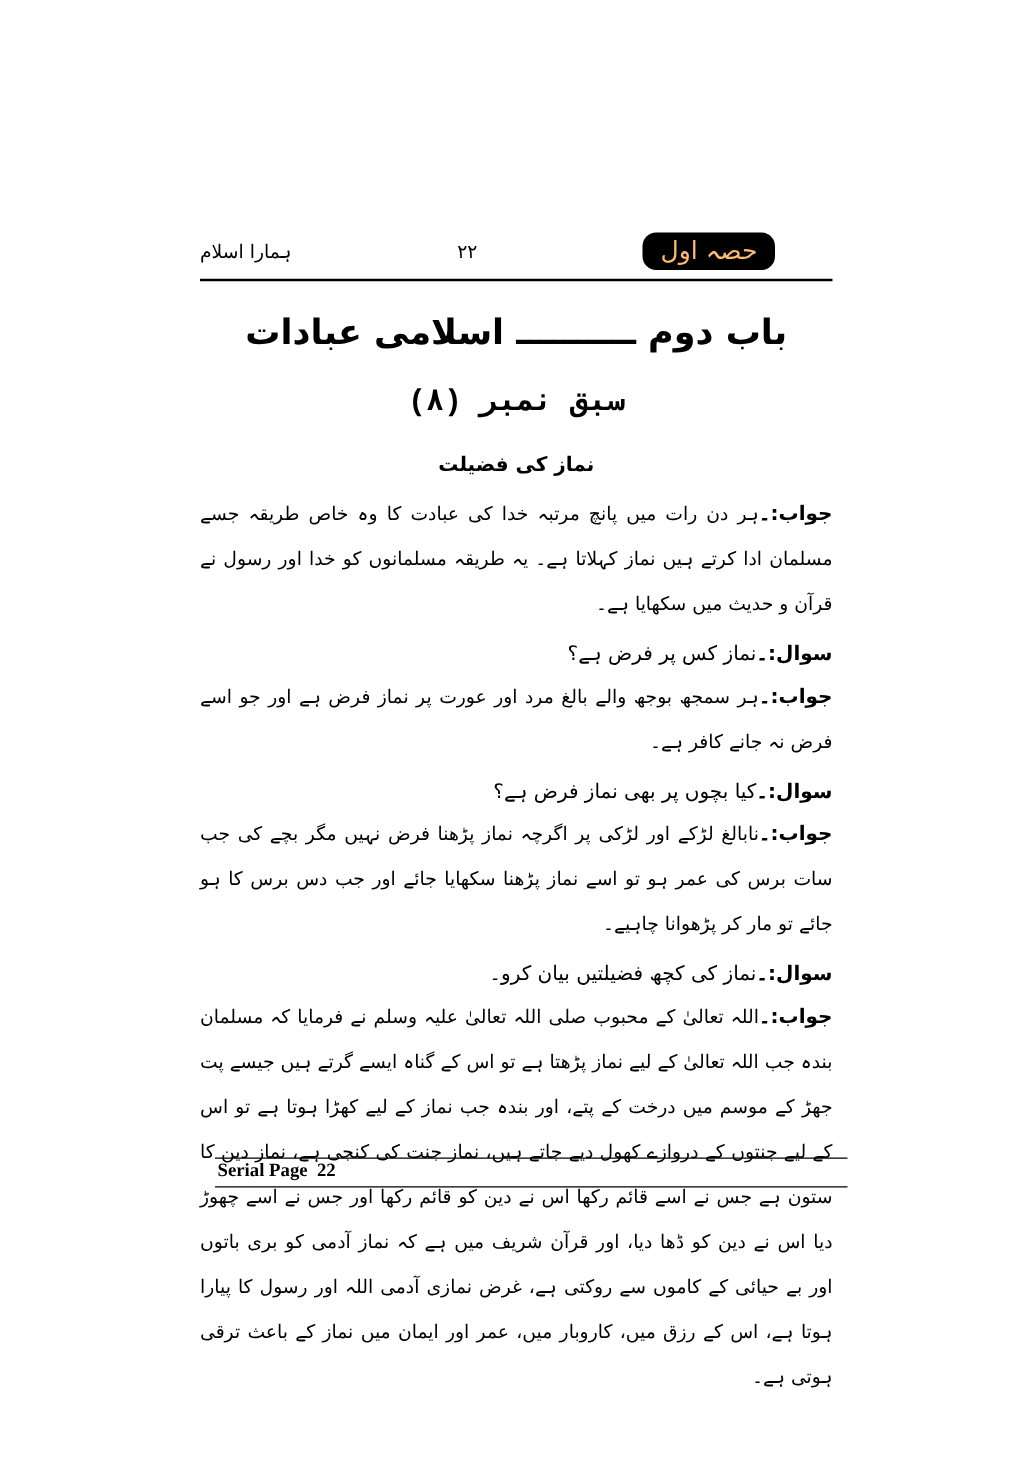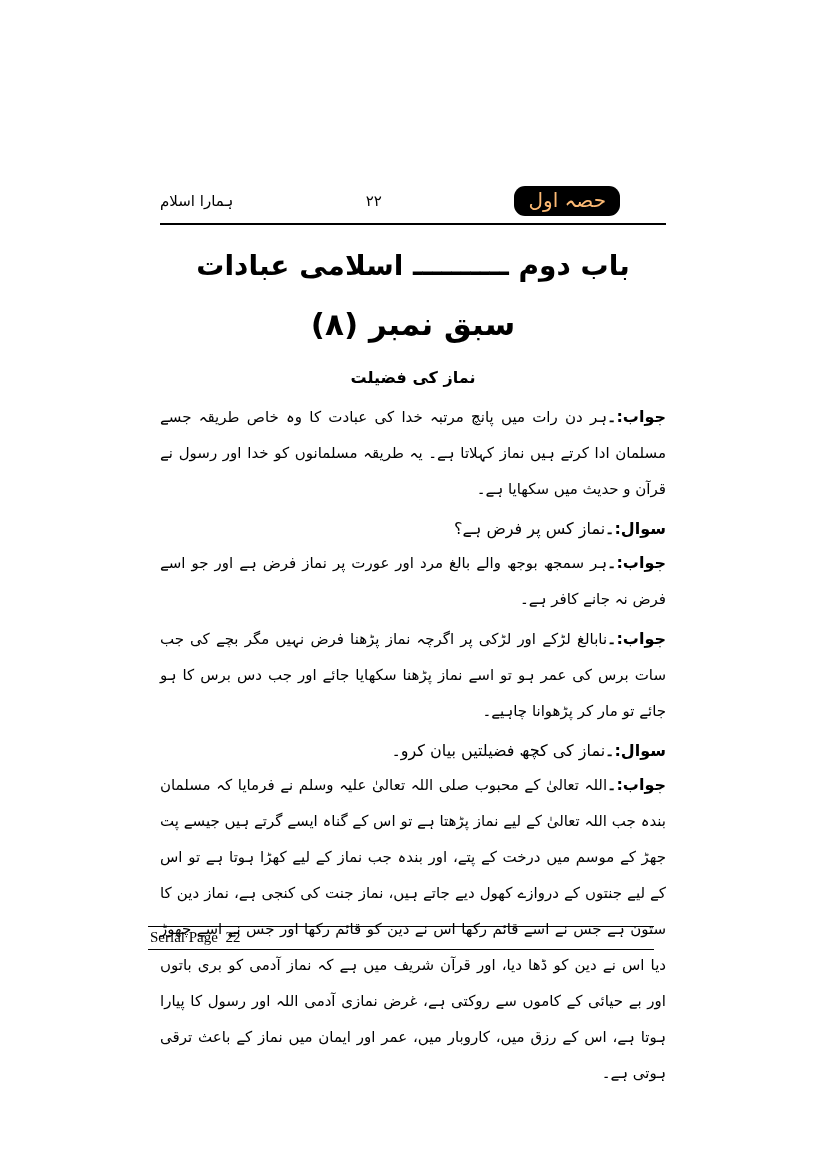--- a/index.html
+++ b/index.html
@@ -45,23 +45,24 @@
   .chapter-title {
     direction: rtl;
     text-align: center;
     font-size: 28px;
     font-weight: bold;
     margin: 24px 0 0 0;
   }
   .lesson-number {
     direction: rtl;
     text-align: center;
-    font-size: 31px;
+    font-size: 24px;
     font-weight: bold;
     margin: 24px 0 0 0;
+    font-family: Liberation Mono, monospace;
   }
   .section-heading {
     direction: rtl;
     text-align: center;
     font-size: 16px;
     font-weight: bold;
     margin: 26px 0 12px 0;
   }
   
   .body-text {
@@ -79,23 +80,24 @@
     text-align: justify;
     margin: 2px 0 4px 0;
   }
   .q-label, .a-label {
     font-weight: bold;
     font-size: 16px;
   }
   
   .page-footer {
     position: absolute;
-    left: 148px;
+    left: 172px;
     top: 926px;
     width: 506px;
+    font-weight: bold;
   }
   .footer-rule {
     border: none;
     border-top: 1.5px solid #000;
     margin: 0;
   }
   .serial-line {
     font-family: "Liberation Serif", serif;
     font-size: 15px;
     padding: 2px 0 3px 2px;
@@ -117,20 +119,21 @@
   <h2 class="lesson-number">سبق نمبر (۸)</h2>
   <h3 class="section-heading">نماز کی فضیلت</h3>
 
   <div class="body-text">
 
     <p class="qa-answer"><span class="a-label">جواب:۔</span><span>ہر دن رات میں پانچ مرتبہ خدا کی عبادت کا وہ خاص طریقہ جسے مسلمان ادا کرتے ہیں نماز کہلاتا ہے۔ یہ طریقہ مسلمانوں کو خدا اور رسول نے قرآن و حدیث میں سکھایا ہے۔</span></p>
 
     <p class="qa-question"><span class="q-label">سوال:۔</span><span>نماز کس پر فرض ہے؟</span></p>
     <p class="qa-answer"><span class="a-label">جواب:۔</span><span>ہر سمجھ بوجھ والے بالغ مرد اور عورت پر نماز فرض ہے اور جو اسے فرض نہ جانے کافر ہے۔</span></p>
 
+    <p class="qa-question"><span class="q-label">سوال:۔</span><span>کیا بچوں پر بھی نماز فرض ہے؟</span></p>
     <p class="qa-answer"><span class="a-label">جواب:۔</span><span>نابالغ لڑکے اور لڑکی پر اگرچہ نماز پڑھنا فرض نہیں مگر بچے کی جب سات برس کی عمر ہو تو اسے نماز پڑھنا سکھایا جائے اور جب دس برس کا ہو جائے تو مار کر پڑھوانا چاہیے۔</span></p>
 
     <p class="qa-question"><span class="q-label">سوال:۔</span><span>نماز کی کچھ فضیلتیں بیان کرو۔</span></p>
     <p class="qa-answer"><span class="a-label">جواب:۔</span><span>اللہ تعالیٰ کے محبوب صلی اللہ تعالیٰ علیہ وسلم نے فرمایا کہ مسلمان بندہ جب اللہ تعالیٰ کے لیے نماز پڑھتا ہے تو اس کے گناہ ایسے گرتے ہیں جیسے پت جھڑ کے موسم میں درخت کے پتے، اور بندہ جب نماز کے لیے کھڑا ہوتا ہے تو اس کے لیے جنتوں کے دروازے کھول دیے جاتے ہیں، نماز جنت کی کنجی ہے، نماز دین کا ستون ہے جس نے اسے قائم رکھا اس نے دین کو قائم رکھا اور جس نے اسے چھوڑ دیا اس نے دین کو ڈھا دیا، اور قرآن شریف میں ہے کہ نماز آدمی کو بری باتوں اور بے حیائی کے کاموں سے روکتی ہے، غرض نمازی آدمی اللہ اور رسول کا پیارا ہوتا ہے، اس کے رزق میں، کاروبار میں، عمر اور ایمان میں نماز کے باعث ترقی ہوتی ہے۔</span></p>
 
   </div>
 </div>
 
 <div class="page-footer">
   <hr class="footer-rule">

